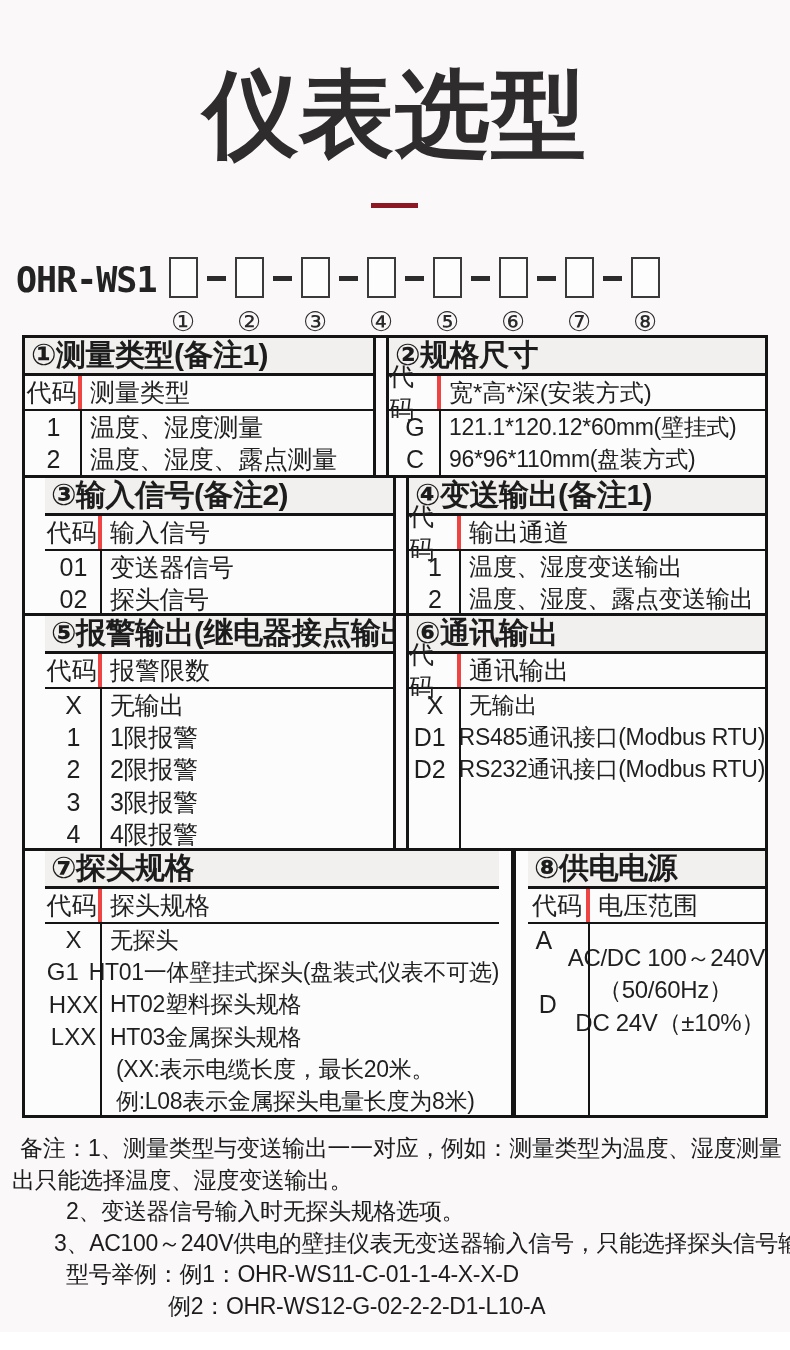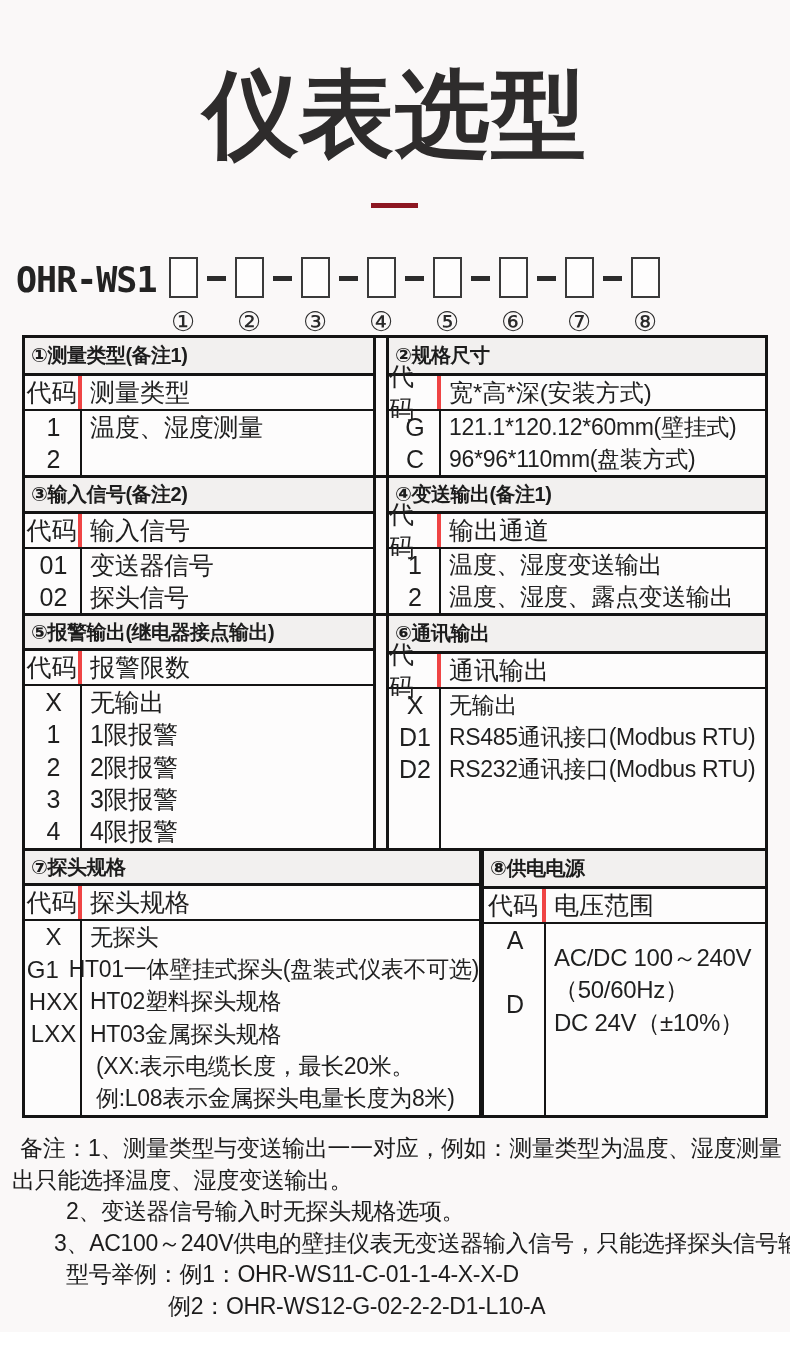--- a/index.html
+++ b/index.html
@@ -25,33 +25,33 @@
   .munit{display:flex;flex-direction:column;align-items:center;width:33px;}
   .mbox{width:29px;height:41px;border:2px solid #3a3a3a;background:#fefdfd;box-sizing:border-box;}
   .mnum{margin-top:9px;font-size:27px;color:#2a2a2a;line-height:30px;}
   .mdash{width:19px;height:5px;background:#2c2c2c;margin:19px 7px 0 7px;}
   
   .sheet{
     position:absolute;top:335px;left:22px;width:746px;height:783px;box-sizing:border-box;
     border:3px solid #141414;background:#fdfcfc;display:flex;flex-direction:column;
   }
   .pair{display:flex;box-sizing:border-box;}
-  .pair + .pair{border-top:3px solid #141414;}
-  .p1{height:137px;} .p2{height:138px;} .p3{height:235px;} .p4{height:267px;}
+  .pair + .pair{border-top:3px solid #141414;padding-left:20px;}
+  .p1{height:137px;} .p2{height:138px;} .p3{height:235px;} .p4{height:267px;gap:12px;}
   .half{box-sizing:border-box;overflow:hidden;}
   .vdiv{width:16px;border-left:3px solid #141414;border-right:3px solid #141414;box-sizing:border-box;background:#faf8f8;}
   .vdiv2{width:5px;background:#141414;}
   .p1 .left,.p2 .left,.p3 .left{width:348px;}
   .p4 .left{width:454px;}
   .half.right{flex:1;}
   .sec{display:flex;flex-direction:column;height:100%;}
   .sec-title{
     height:38px;box-sizing:border-box;border-bottom:3px solid #141414;background:#f2f0ef;
     display:flex;align-items:center;padding-left:6px;
-    font-size:20px;font-weight:700;color:#1c1c1c;white-space:nowrap;letter-spacing:-0.5px;
+    font-size:30px;font-weight:700;color:#1c1c1c;white-space:nowrap;letter-spacing:-0.5px;
   }
   .sec-cols{height:35px;box-sizing:border-box;border-bottom:2px solid #141414;display:flex;align-items:stretch;font-size:25px;}
   .sec-cols .tcode{width:var(--codew);border-right:4px solid #ef4444;box-sizing:border-box;display:flex;align-items:center;justify-content:center;}
   .sec-cols .tval{display:flex;align-items:center;padding-left:8px;white-space:nowrap;}
   .sec-body{flex:1;position:relative;display:flex;flex-direction:column;}
   .sec-body::before{content:"";position:absolute;left:calc(var(--codew) - 2px);top:0;bottom:0;width:2px;background:#141414;}
   .trow{display:flex;align-items:center;flex:none;height:32px;font-size:25px;}
   .p3 .trow{height:32.4px;}
   .p4 .trow{height:32.3px;}
   .trow .tcode{width:var(--codew);box-sizing:border-box;display:flex;align-items:center;justify-content:center;align-self:stretch;}
@@ -138,20 +138,21 @@
           <div class="tcode">代码</div>
           <div class="tval">测量类型</div>
         </div>
         <div class="sec-body">
             <div class="trow">
               <div class="tcode">1</div>
               <div class="tval">温度、湿度测量</div>
             </div>
             <div class="trow">
               <div class="tcode">2</div>
+              <div class="tval">温度、湿度、露点测量</div>
             </div>
           </div>
       </div>
     </div>
     <div class="vdiv"></div>
     <div class="half right">
       <div class="sec s2" style="--codew:52px">
         <div class="sec-title">②规格尺寸</div>
         <div class="sec-cols">
           <div class="tcode">代码</div>

